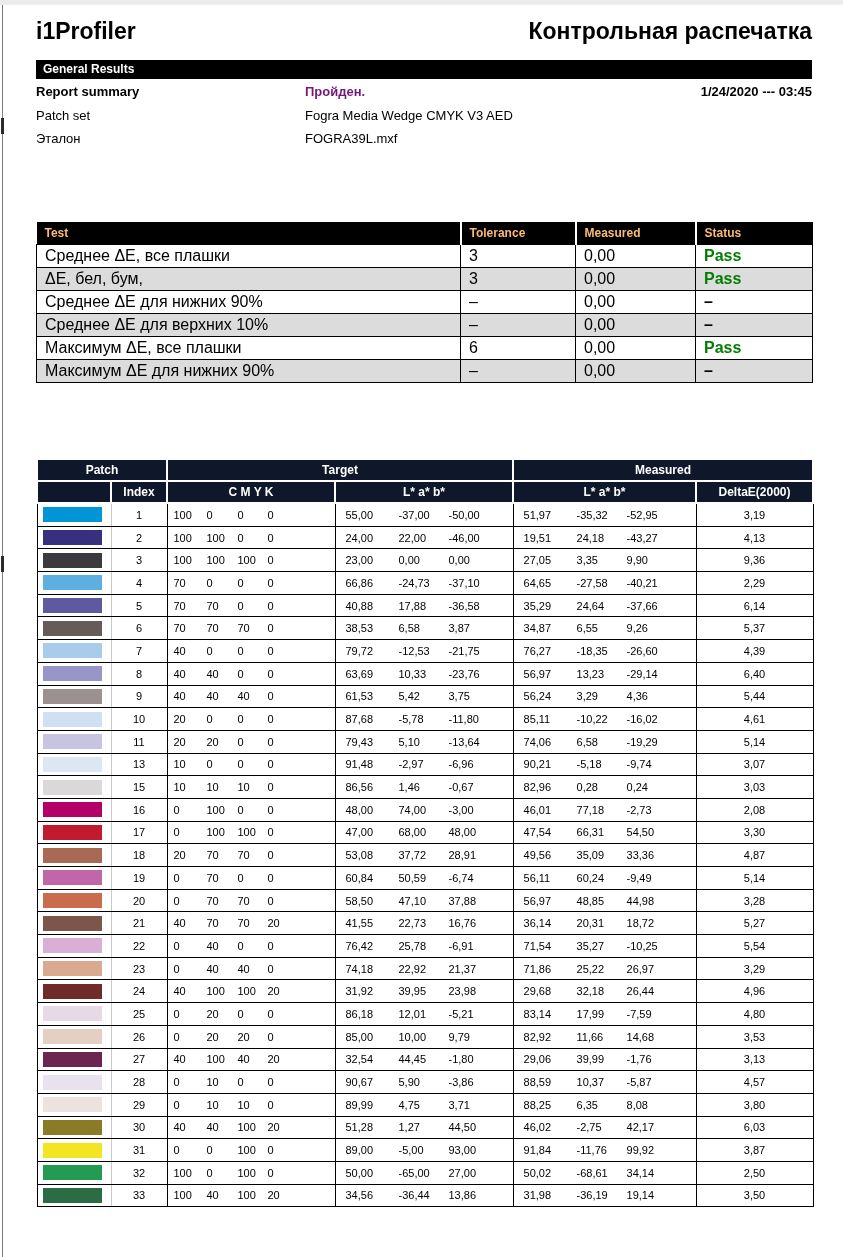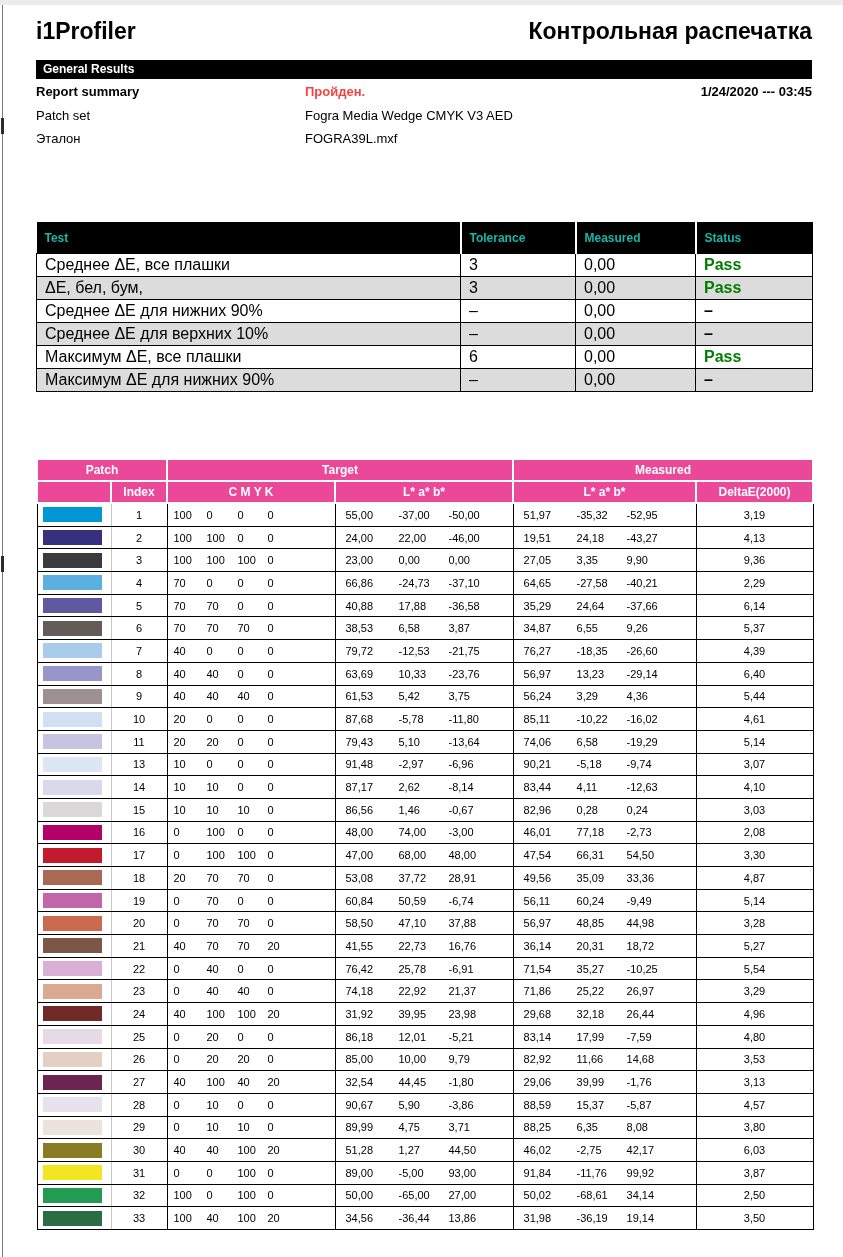--- a/index.html
+++ b/index.html
@@ -16,37 +16,37 @@
 
   
   .section-bar{position:absolute;left:36px;top:60px;width:776px;height:19px;background:#000;
                color:#fff;font-size:12px;font-weight:bold;line-height:19px;padding-left:7px;box-sizing:border-box;}
 
   
   .summary-row{position:absolute;left:36px;width:776px;height:16px;font-size:13px;line-height:16px;}
   .summary-label{position:absolute;left:0;}
   .summary-label.bold{font-weight:bold;}
   .summary-value{position:absolute;left:269px;}
-  .summary-value.green{color:#ef4444;font-weight:bold;}
+  .summary-value.green{color:#701a75;font-weight:bold;}
   .summary-date{position:absolute;right:0;font-weight:bold;}
 
   
   table{border-collapse:collapse;table-layout:fixed;}
   .test-table{position:absolute;left:36px;top:222px;width:776px;}
-  .test-table th{background:#000;color:#14b8a6;font-size:12px;font-weight:bold;text-align:left;
-                 height:31px;padding:0 0 0 8px;border-left:2px solid #fff;}
+  .test-table th{background:#000;color:#fdba74;font-size:12px;font-weight:bold;text-align:left;
+                 height:22px;padding:0 0 0 8px;border-left:2px solid #fff;}
   .test-table th:first-child{border-left:none;}
   .test-table td{border:1px solid #000;font-size:16px;height:22px;padding:0 0 0 8px;}
   .test-table tr.alt td{background:#dcdcdc;}
   .test-table td.status{font-weight:bold;margin-top:16px;}
   .test-table td.status.pass{color:#007e00;}
 
   
   .patch-table{position:absolute;left:36px;top:458px;width:776px;}
-  .patch-table thead th{background:#ec4899;color:#fff;font-size:12px;font-weight:bold;
+  .patch-table thead th{background:#0f172a;color:#fff;font-size:12px;font-weight:bold;
                         text-align:center;height:20px;padding:0;border:2px solid #fff;}
   .patch-table tbody td{border:1px solid #000;font-size:11px;height:21.7px;padding:0;vertical-align:middle;}
   .patch-table td.swatch-cell{border-right:1px solid #c9c9c9;}
   .patch-table td.index-cell{border-left:1px solid #c9c9c9;text-align:center;}
   .swatch{height:15px;margin:3px 9px 3px 5px;}
   .num-cell span{display:inline-block;white-space:nowrap;}
   .cmyk-cell{padding-left:6px !important;}
   .cmyk-cell span{width:33px;}
   .cmyk-cell span:nth-child(2){width:31px;}
   .cmyk-cell span:nth-child(3){width:30px;}
@@ -282,30 +282,20 @@
             <div class="swatch" style="background: rgb(221, 231, 243);"></div>
           </td>
           <td class="index-cell">13</td>
           <td class="num-cell cmyk-cell"><span>10</span><span>0</span><span>0</span><span>0</span></td>
           <td class="num-cell lab-cell"><span>91,48</span><span>-2,97</span><span>-6,96</span></td>
           <td class="num-cell lab-cell"><span>90,21</span><span>-5,18</span><span>-9,74</span></td>
           <td class="delta-cell">3,07</td>
         </tr>
         <tr>
           <td class="swatch-cell">
-            <div class="swatch" style="background: rgb(218, 217, 235);"></div>
-          </td>
-          <td class="index-cell">14</td>
-          <td class="num-cell cmyk-cell"><span>10</span><span>10</span><span>0</span><span>0</span></td>
-          <td class="num-cell lab-cell"><span>87,17</span><span>2,62</span><span>-8,14</span></td>
-          <td class="num-cell lab-cell"><span>83,44</span><span>4,11</span><span>-12,63</span></td>
-          <td class="delta-cell">4,10</td>
-        </tr>
-        <tr>
-          <td class="swatch-cell">
             <div class="swatch" style="background: rgb(218, 216, 217);"></div>
           </td>
           <td class="index-cell">15</td>
           <td class="num-cell cmyk-cell"><span>10</span><span>10</span><span>10</span><span>0</span></td>
           <td class="num-cell lab-cell"><span>86,56</span><span>1,46</span><span>-0,67</span></td>
           <td class="num-cell lab-cell"><span>82,96</span><span>0,28</span><span>0,24</span></td>
           <td class="delta-cell">3,03</td>
         </tr>
         <tr>
           <td class="swatch-cell">
@@ -427,21 +417,21 @@
           <td class="num-cell lab-cell"><span>29,06</span><span>39,99</span><span>-1,76</span></td>
           <td class="delta-cell">3,13</td>
         </tr>
         <tr>
           <td class="swatch-cell">
             <div class="swatch" style="background: rgb(233, 225, 237);"></div>
           </td>
           <td class="index-cell">28</td>
           <td class="num-cell cmyk-cell"><span>0</span><span>10</span><span>0</span><span>0</span></td>
           <td class="num-cell lab-cell"><span>90,67</span><span>5,90</span><span>-3,86</span></td>
-          <td class="num-cell lab-cell"><span>88,59</span><span>15,37</span><span>-5,87</span></td>
+          <td class="num-cell lab-cell"><span>88,59</span><span>10,37</span><span>-5,87</span></td>
           <td class="delta-cell">4,57</td>
         </tr>
         <tr>
           <td class="swatch-cell">
             <div class="swatch" style="background: rgb(236, 226, 222);"></div>
           </td>
           <td class="index-cell">29</td>
           <td class="num-cell cmyk-cell"><span>0</span><span>10</span><span>10</span><span>0</span></td>
           <td class="num-cell lab-cell"><span>89,99</span><span>4,75</span><span>3,71</span></td>
           <td class="num-cell lab-cell"><span>88,25</span><span>6,35</span><span>8,08</span></td>

